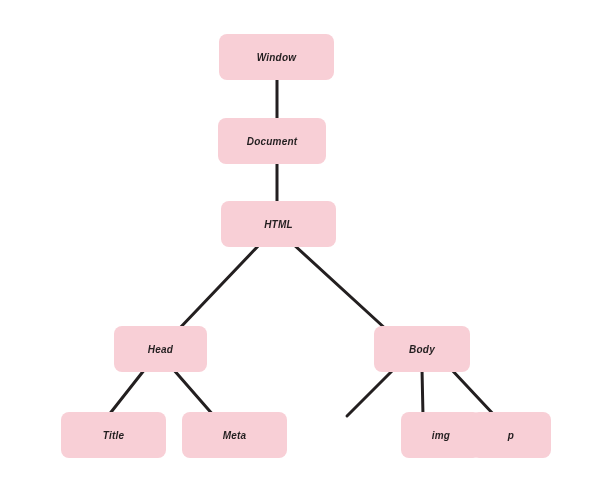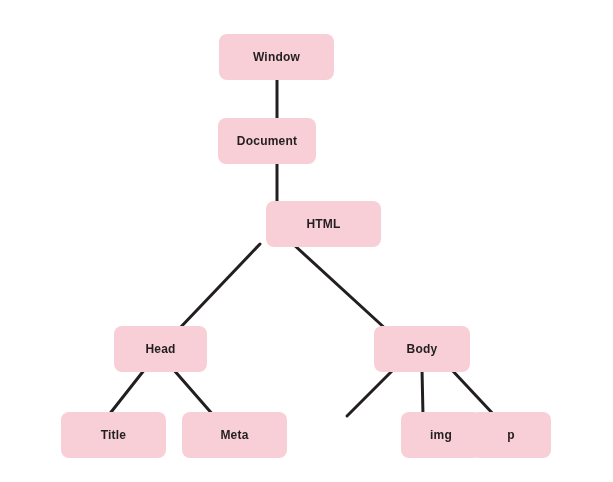--- a/index.html
+++ b/index.html
@@ -26,29 +26,30 @@
     stroke-linecap: round;
   }
   .node {
     position: absolute;
     background: var(--node-fill, #f8cfd6);
     border-radius: 8px;
     display: flex;
     align-items: center;
     justify-content: center;
     color: var(--node-text, #231f20);
-    font-size: 12px;
+    font-size: 10px;
     font-weight: 700;
     letter-spacing: 0.2px;
     box-sizing: border-box;
+    font-style: italic;
   }
   
   #node-window   { left: 219px; top: 34px;  width: 115px; height: 46px; }
-  #node-document { left: 218px; top: 118px; width: 98px; height: 46px; }
-  #node-html     { left: 221px; top: 201px; width: 115px; height: 46px; margin-left: 45px; }
+  #node-document { left: 218px; top: 118px; width: 108px; height: 46px; }
+  #node-html     { left: 221px; top: 201px; width: 115px; height: 46px; }
   #node-head     { left: 114px; top: 326px; width: 93px;  height: 46px; }
   #node-body     { left: 374px; top: 326px; width: 96px;  height: 46px; }
   #node-title    { left: 61px;  top: 412px; width: 105px; height: 46px; }
   #node-meta     { left: 182px; top: 412px; width: 105px; height: 46px; }
   #node-h1h6     { left: 301px; top: 412px; width: 80px;  height: 46px; }
   #node-img      { left: 386px; top: 412px; width: 80px;  height: 46px; margin-left: 15px; }
   #node-p        { left: 471px; top: 412px; width: 80px;  height: 46px; }
 </style>
 </head>
 <body>

